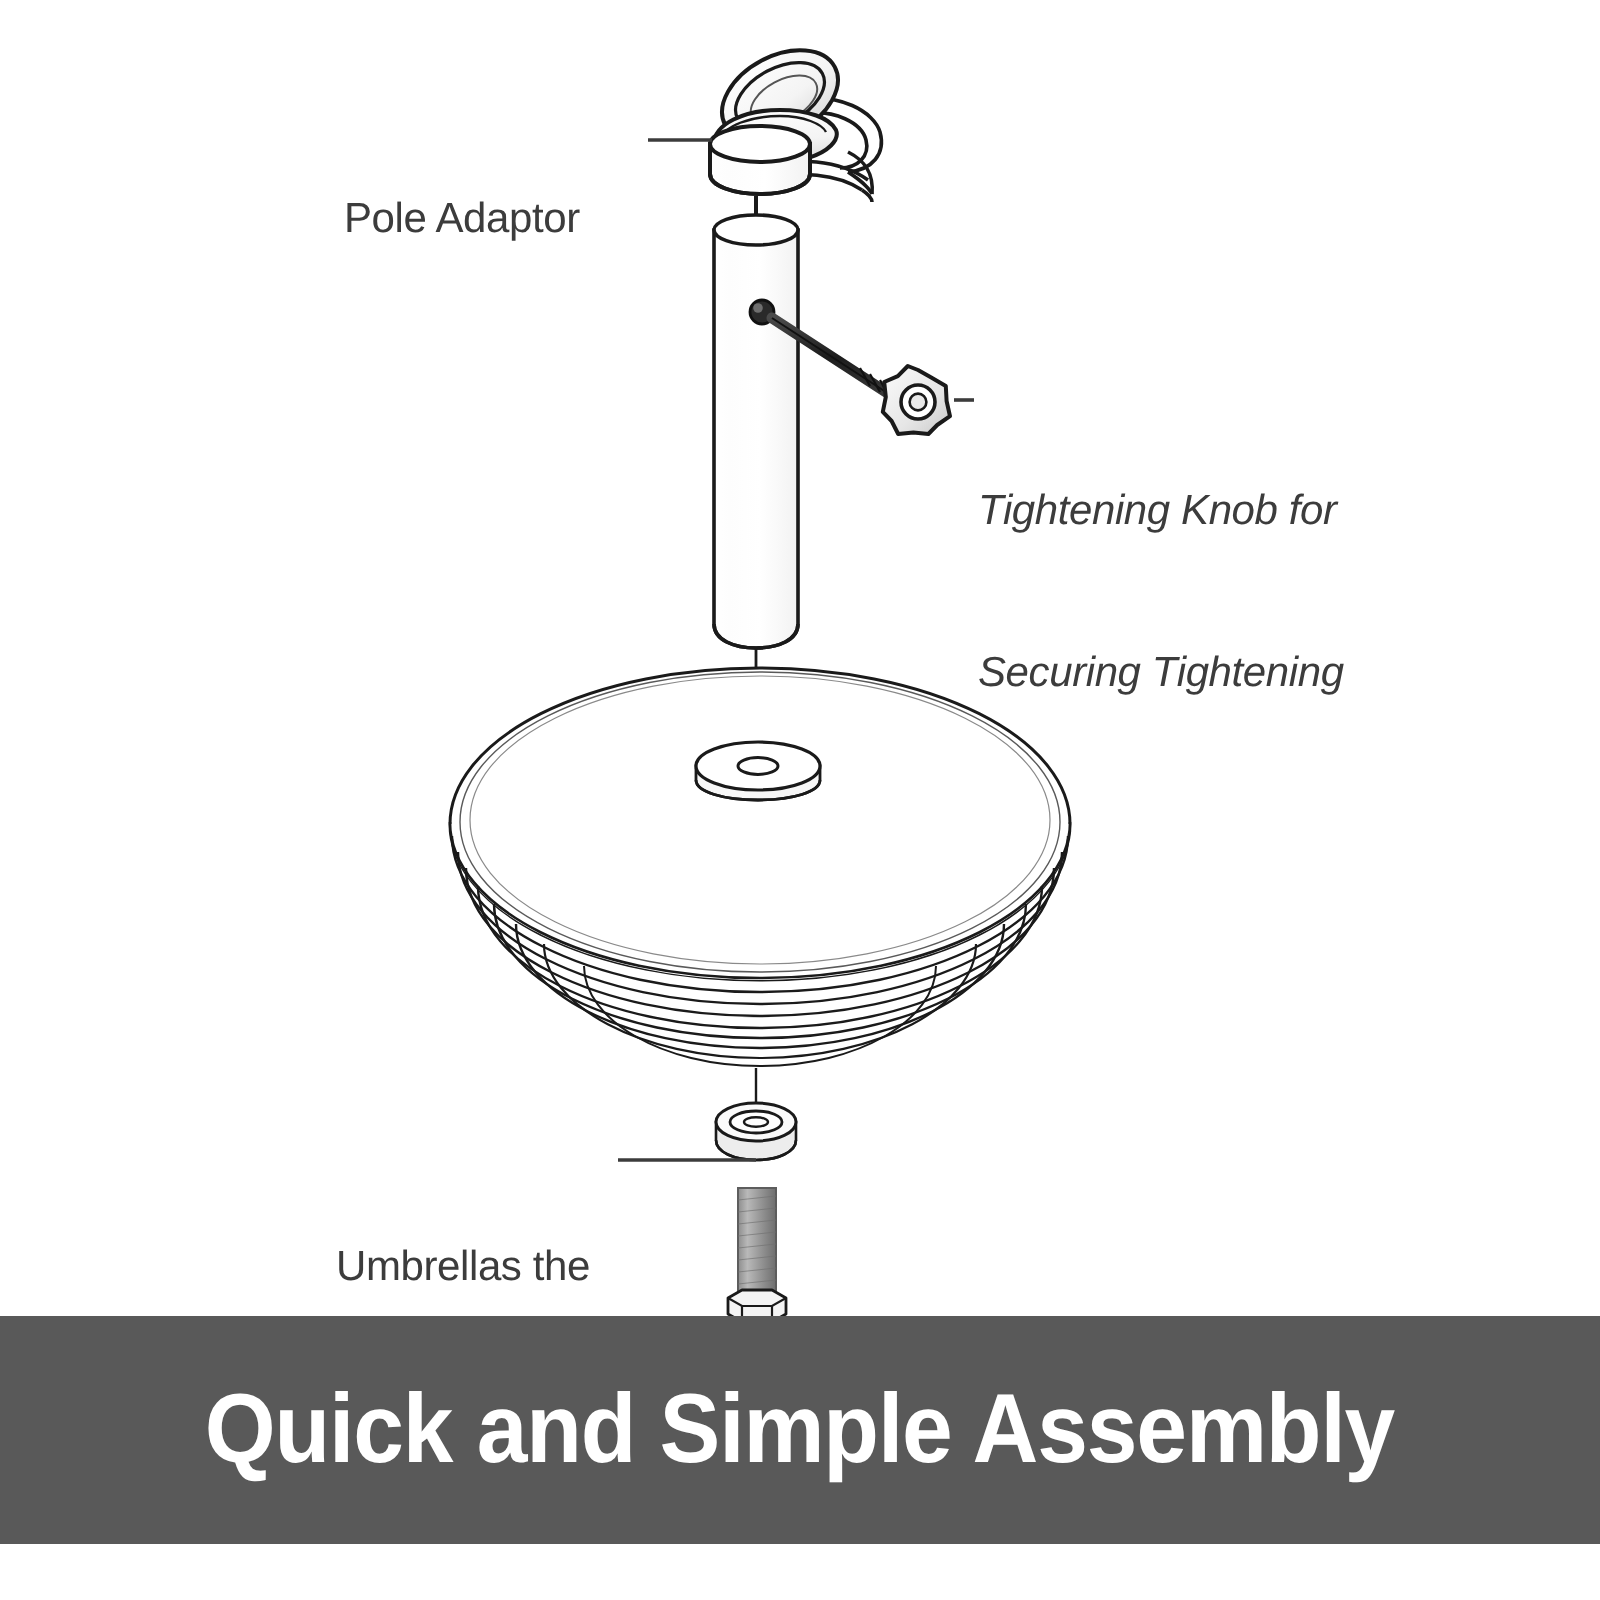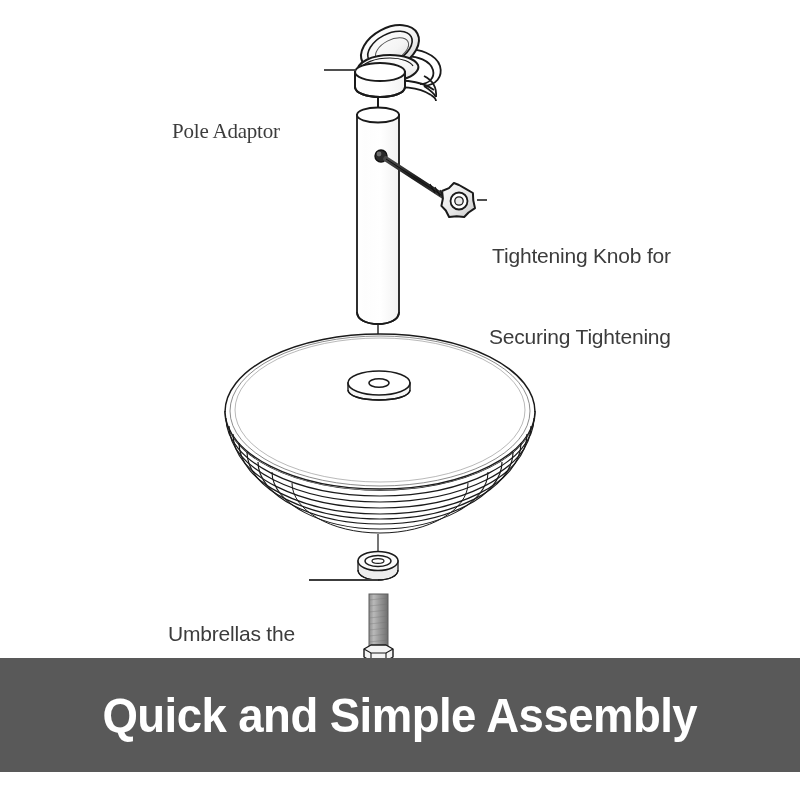--- a/index.html
+++ b/index.html
@@ -26,28 +26,28 @@
     position: absolute;
     color: #3c3c3c;
     font-family: "Liberation Sans", sans-serif;
     font-size: 21px;
     line-height: 27px;
     letter-spacing: -0.2px;
     white-space: pre;
   }
   #label-pole-adaptor {
     left: 172px;
-    top: 64px;
+    top: 42px;
     text-align: right;
-    font-family: Liberation Serif, serif;
   }
   #label-tightening-knob {
     left: 489px;
     top: 188px;
-    text-align: right;
+    text-align: left;
+    font-style: italic;
   }
   #label-securing-base {
     left: 168px;
     top: 566px;
     text-align: left;
   }
   #banner {
     position: absolute;
     left: 0;
     top: 658px;

